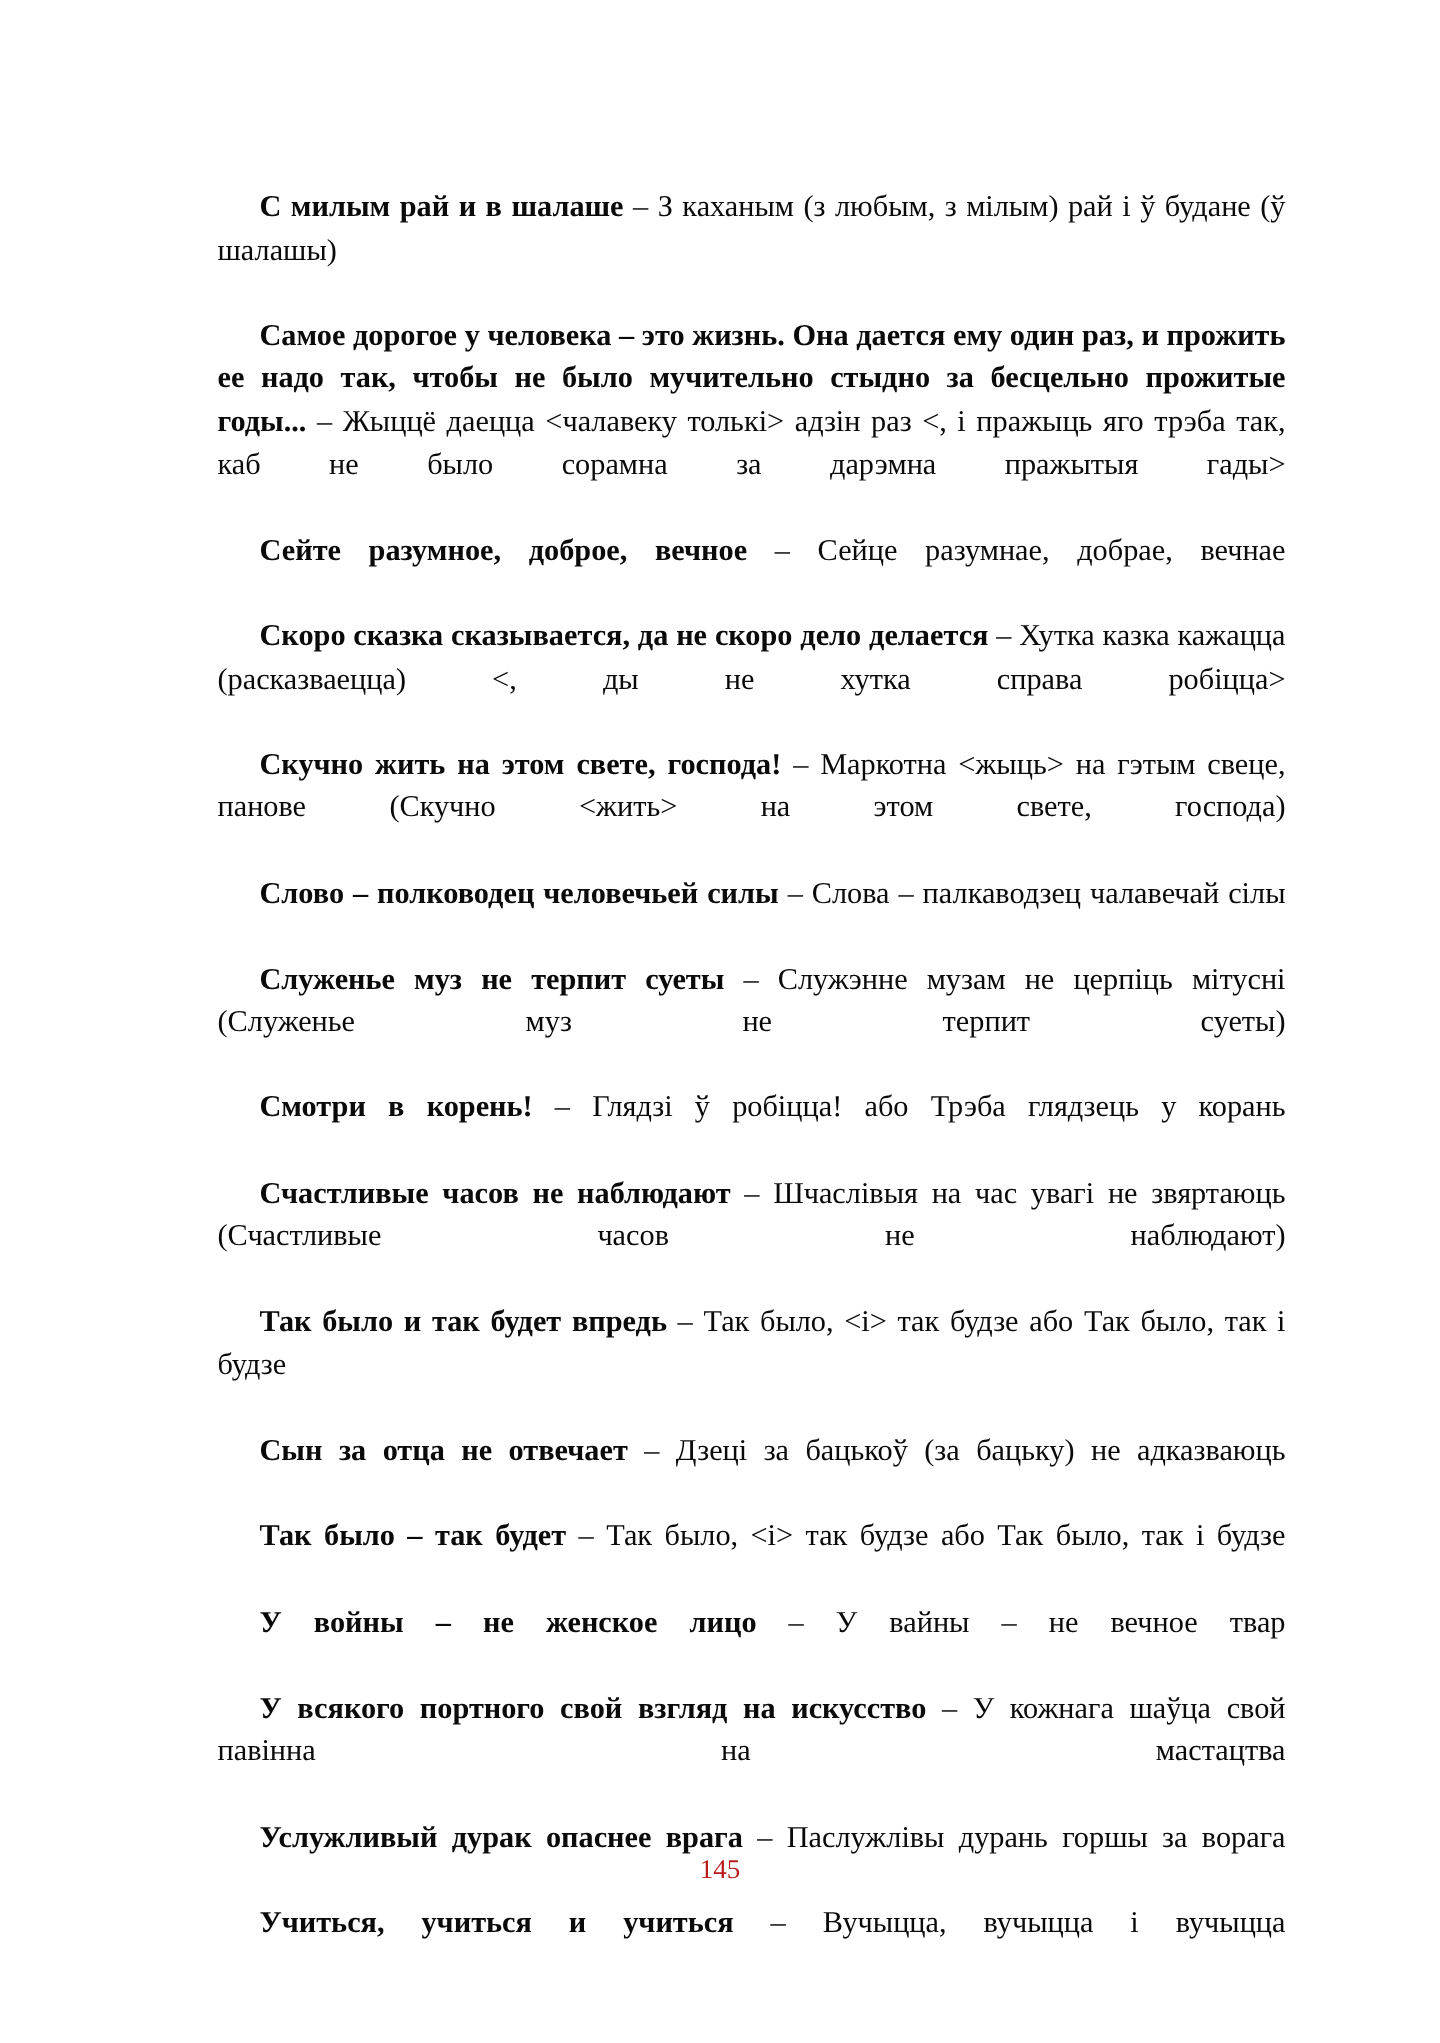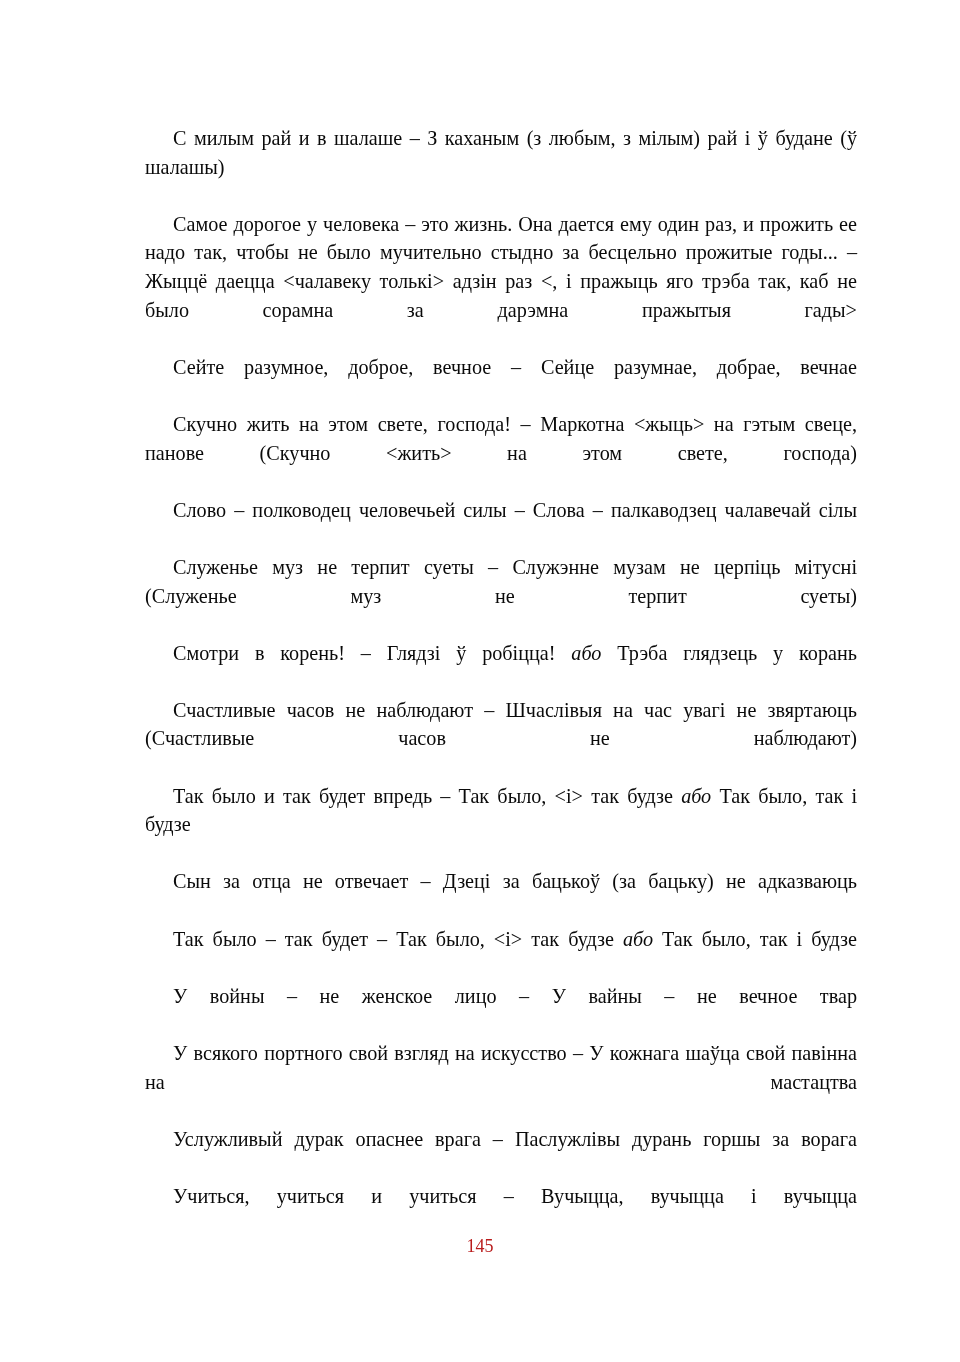--- a/index.html
+++ b/index.html
@@ -34,24 +34,23 @@
     margin: 0;
     padding: 0;
     text-indent: 28px;
     text-align: justify;
     hyphens: manual;
   }
   .entry:last-of-type {
     text-align: justify;
   }
   .hw {
-    font-weight: normal;
+    font-weight: bold;
   }
   .ital {
-    font-style: italic;
   }
   .page-number {
     position: absolute;
     left: 0;
     top: 1236px;
     width: 960px;
     text-align: center;
     font-size: 18px;
     color: #b91c1c;
     font-family: "Liberation Serif", "DejaVu Serif", serif;
@@ -75,20 +74,23 @@
     </p>
 
     <p class="entry">
       <span class="hw">Самое дорогое у человека – это жизнь. Она дается ему один раз, и прожить ее надо так, чтобы не было мучительно стыдно за бесцельно прожитые годы...</span><span> – </span><span>Жыццё даецца &lt;чалавеку толькі&gt; адзін раз &lt;, і пражыць яго трэба так, каб не было сорамна за дарэмна пражытыя гады&gt;</span>
     </p>
 
     <p class="entry">
       <span class="hw">Сейте разумное, доброе, вечное</span><span> – </span><span>Сейце разумнае, добрае, вечнае</span>
     </p>
 
+    <p class="entry">
+      <span class="hw">Скоро сказка сказывается, да не скоро дело делается</span><span> – </span><span>Хутка казка кажацца (расказваецца) &lt;, ды не хутка справа робіцца&gt;</span>
+    </p>
 
     <p class="entry">
       <span class="hw">Скучно жить на этом свете, господа!</span><span> – </span><span>Маркотна &lt;жыць&gt; на гэтым свеце, панове (Скучно &lt;жить&gt; на этом свете, господа)</span>
     </p>
 
     <p class="entry">
       <span class="hw">Слово – полководец человечьей силы</span><span> – </span><span>Слова – палкаводзец чалавечай сілы</span>
     </p>
 
     <p class="entry">

